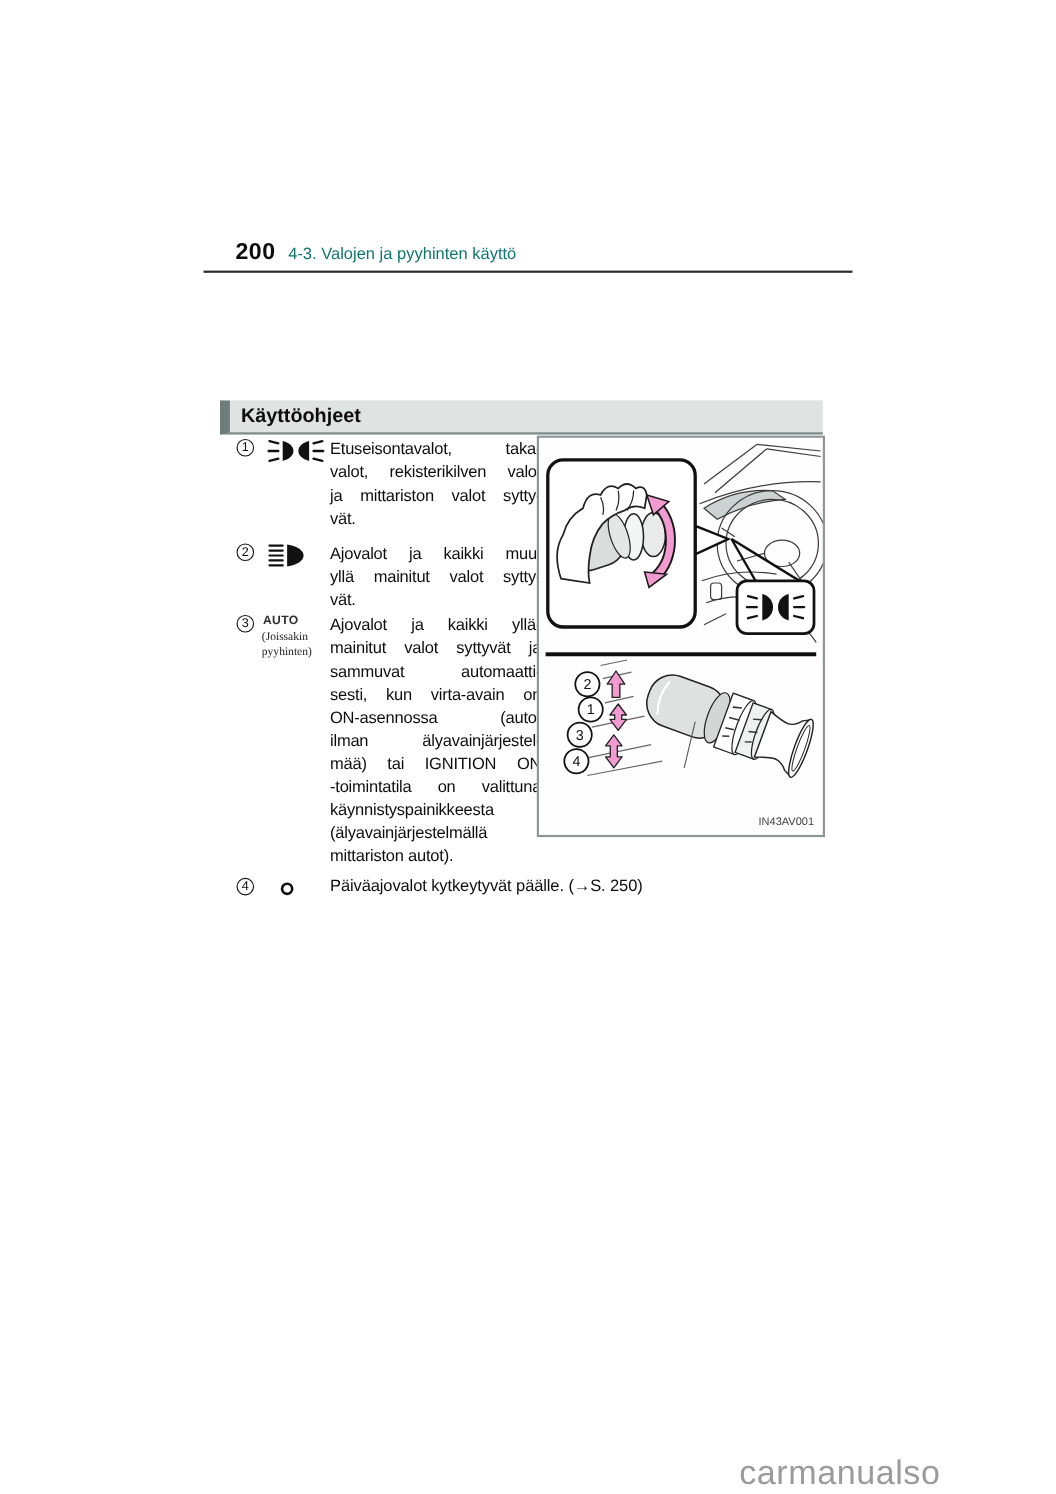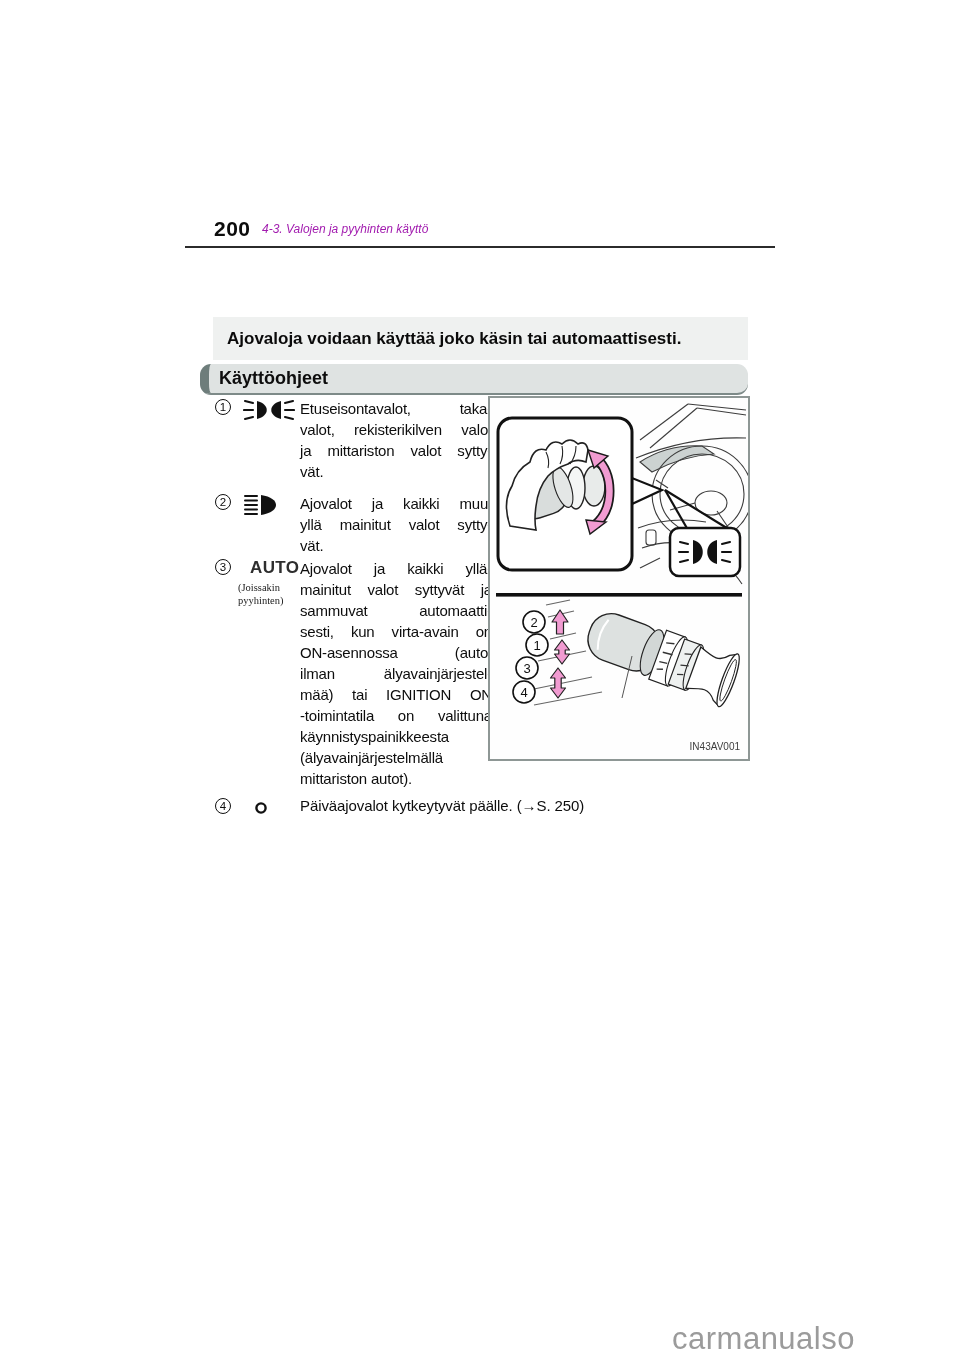--- a/index.html
+++ b/index.html
@@ -4,56 +4,56 @@
 <style>
   html,body { margin:0; padding:0; background:#ffffff; }
   .page {
     position:relative; width:856px; height:1358px; background:#ffffff;
     font-family:"Liberation Sans", sans-serif; color:#0d0d0d; overflow:hidden;
   }
   .abs { position:absolute; }
 
   
   .pagenum { left:214px; top:217px; font-size:21px; font-weight:bold; letter-spacing:0.5px; }
-  .chapter { left:262px; top:222px; font-size:12px; color:#a21caf;font-style:italic; }
+  .chapter { left:262px; top:222px; font-size:15px; color:#0f766e; }
   .header-rule { left:185px; top:246px; width:590px; height:2px; background:#2b2b2b; }
 
   
   .title-bar {
     left:200px; top:257px; width:536px; height:38px; background:#6e7d7b;
     color:#ffffff; font-size:23px; font-weight:bold; letter-spacing:0.6px;
     display:flex; align-items:center; padding-left:12px;
   }
 
   
   .summary-box {
     left:213px; top:317px; width:521px; height:43px; background:#eff1f0;
     font-size:17px; font-weight:bold; display:flex; align-items:center; padding-left:14px;
     color:#0a0a0a;
   }
 
   
   .section-bar {
     left:200px; top:364px; width:529px; height:29px; background:#dfe3e2;
     border-left:9px solid #6e7d7b; border-bottom:2px solid #7d8a88;
-    font-size:18px; font-weight:bold; display:flex; align-items:center; padding-left:10px;border-radius:11px;
+    font-size:18px; font-weight:bold; display:flex; align-items:center; padding-left:10px;
   }
 
   
   .item { position:absolute; left:215px; }
   .inum {
     position:absolute; left:0; top:1px; width:16px; height:16px;
     border:1.2px solid #111; border-radius:50%; font-size:11.5px;
     display:flex; align-items:center; justify-content:center; box-sizing:border-box;
   }
   .iicon { position:absolute; left:28px; top:0; }
   .itxt { position:absolute; left:85px; top:0; width:192px; }
   .line { font-size:15px; line-height:21px; letter-spacing:-0.2px; }
   .jl { text-align-last:justify; }
-  .auto-label { font-size:17px; font-weight:bold; letter-spacing:0.4px; color:#2e2e2e; margin-left:12px; }
+  .auto-label { font-size:11px; font-weight:bold; letter-spacing:0.4px; color:#2e2e2e; margin-left:1px; }
   .auto-note { font-size:10.5px; line-height:12.5px; color:#222; margin-top:4px;font-family:Liberation Serif, serif; }
   .single-line { font-size:15px; white-space:nowrap; letter-spacing:-0.1px; }
 
   
   .figure {
     left:488px; top:396px; width:258px; height:361px;
     border:2px solid #8e9795; background:#fefefe;
   }
   .figure svg { display:block; }
 
@@ -63,21 +63,20 @@
 </head>
 <body>
 
 <div class="page">
 
   <div class="abs pagenum">200</div>
   <div class="abs chapter">4-3. Valojen ja pyyhinten käyttö</div>
   <div class="abs header-rule"></div>
 
 
-  <div class="abs summary-box">Ajovaloja voidaan käyttää joko käsin tai automaattisesti.</div>
 
   <div class="abs section-bar">Käyttöohjeet</div>
 
   <div class="item" style="top:398px;">
     <span class="inum">1</span>
     <span class="iicon" style="top:1px;">
       <svg width="52" height="22" viewBox="0 0 52 22">
         <path d="M14,2 L14,20 C27,17 27,5 14,2 Z" fill="#111"></path>
         <path d="M38,2 L38,20 C25,17 25,5 38,2 Z" fill="#111"></path>
         <g stroke="#111" stroke-width="2.1" stroke-linecap="round">

